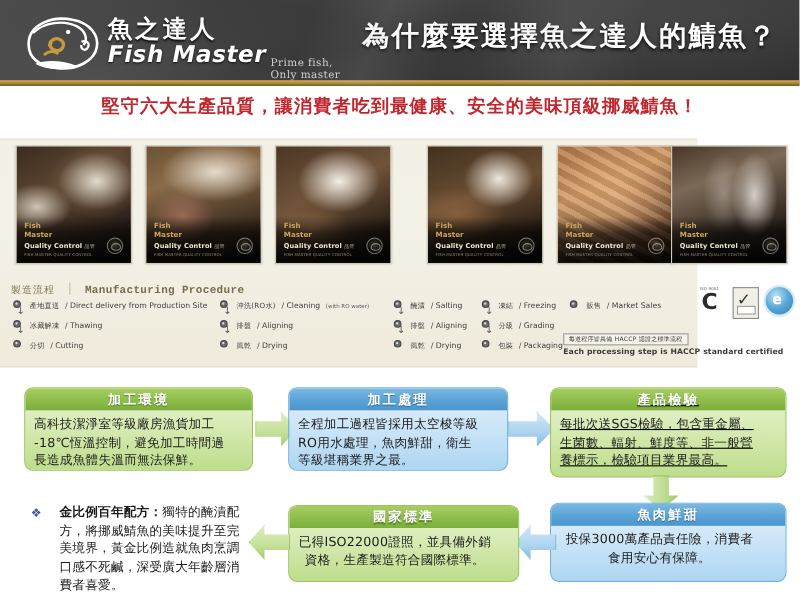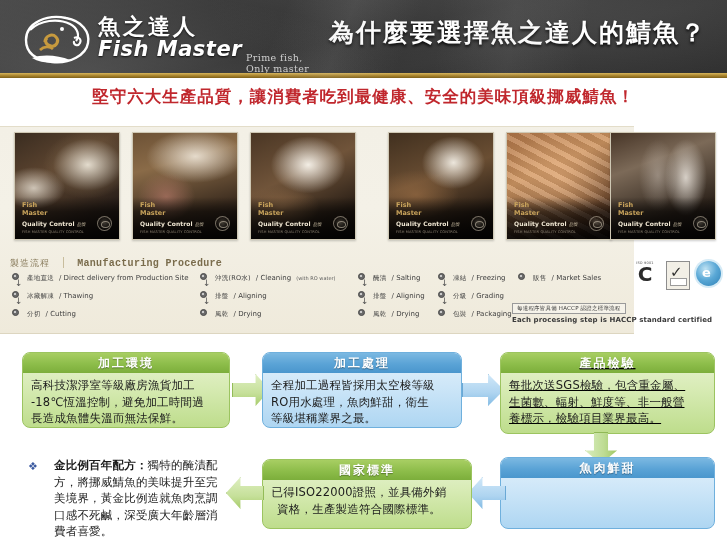--- a/index.html
+++ b/index.html
@@ -509,20 +509,21 @@
 
     <div class="fbox green box-insp">
       <div class="fhead">產品檢驗</div>
       <div class="fbody">每批次送SGS檢驗，包含重金屬、生菌數、輻射、鮮度等、非一般營養標示，檢驗項目業界最高。</div>
     </div>
 
     <div class="arrow-shape a3"></div>
 
     <div class="fbox blue box-ins">
       <div class="fhead">魚肉鮮甜</div>
+      <div class="fbody center-body">投保3000萬產品責任險，消費者食用安心有保障。</div>
     </div>
 
     <div class="arrow-shape a4"></div>
 
     <div class="fbox green box-std">
       <div class="fhead">國家標準</div>
       <div class="fbody center-body">已得ISO22000證照，並具備外銷資格，生產製造符合國際標準。</div>
     </div>
 
     <div class="arrow-shape a5"></div>

